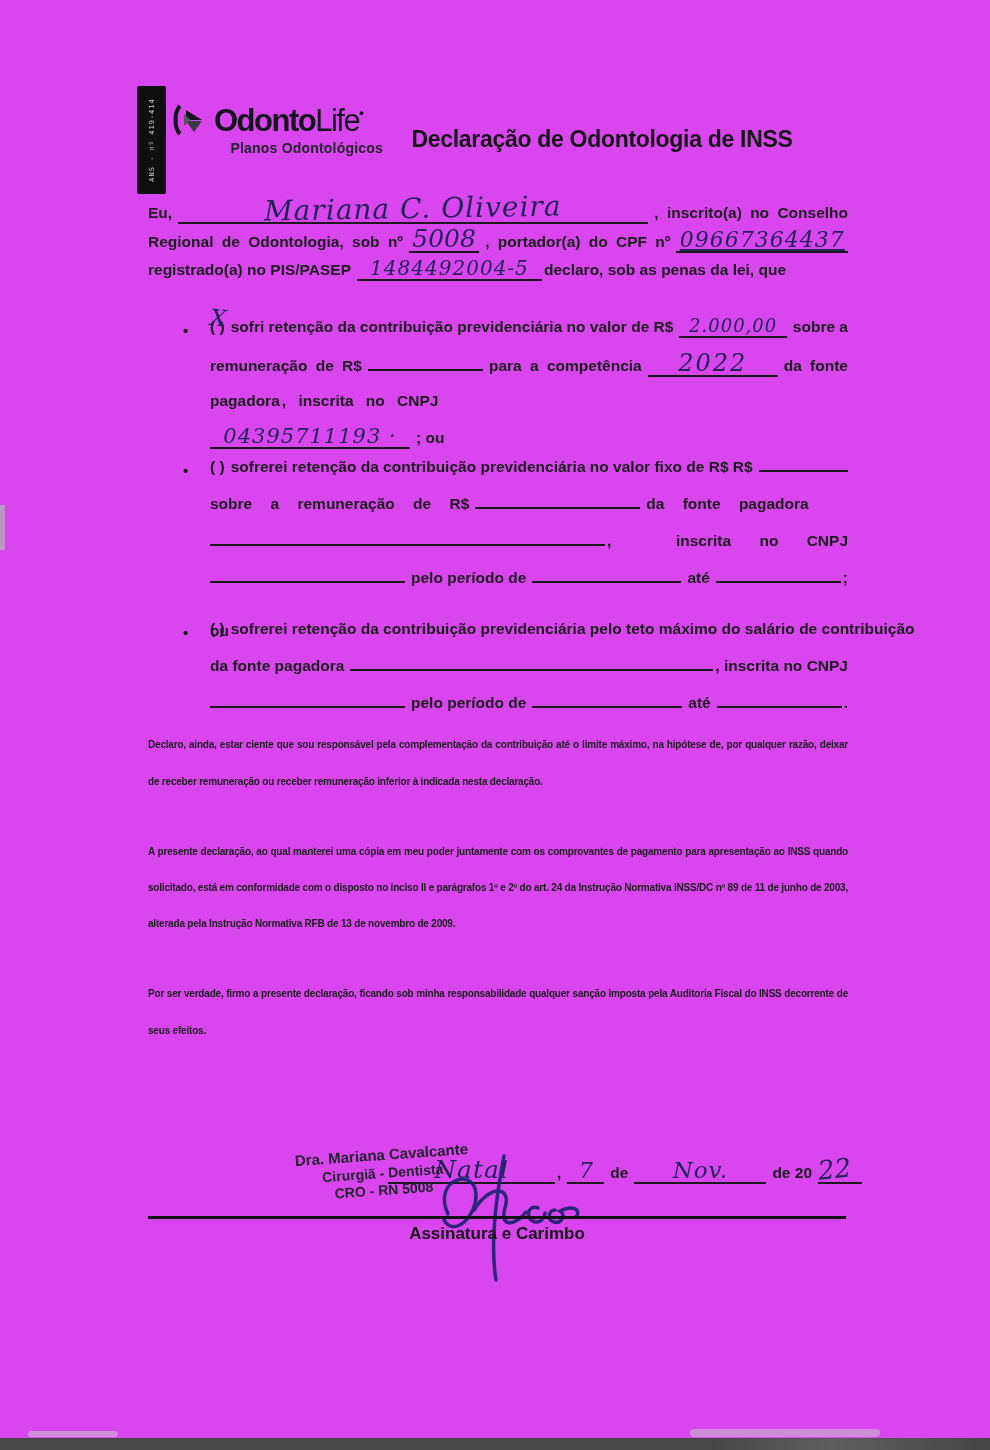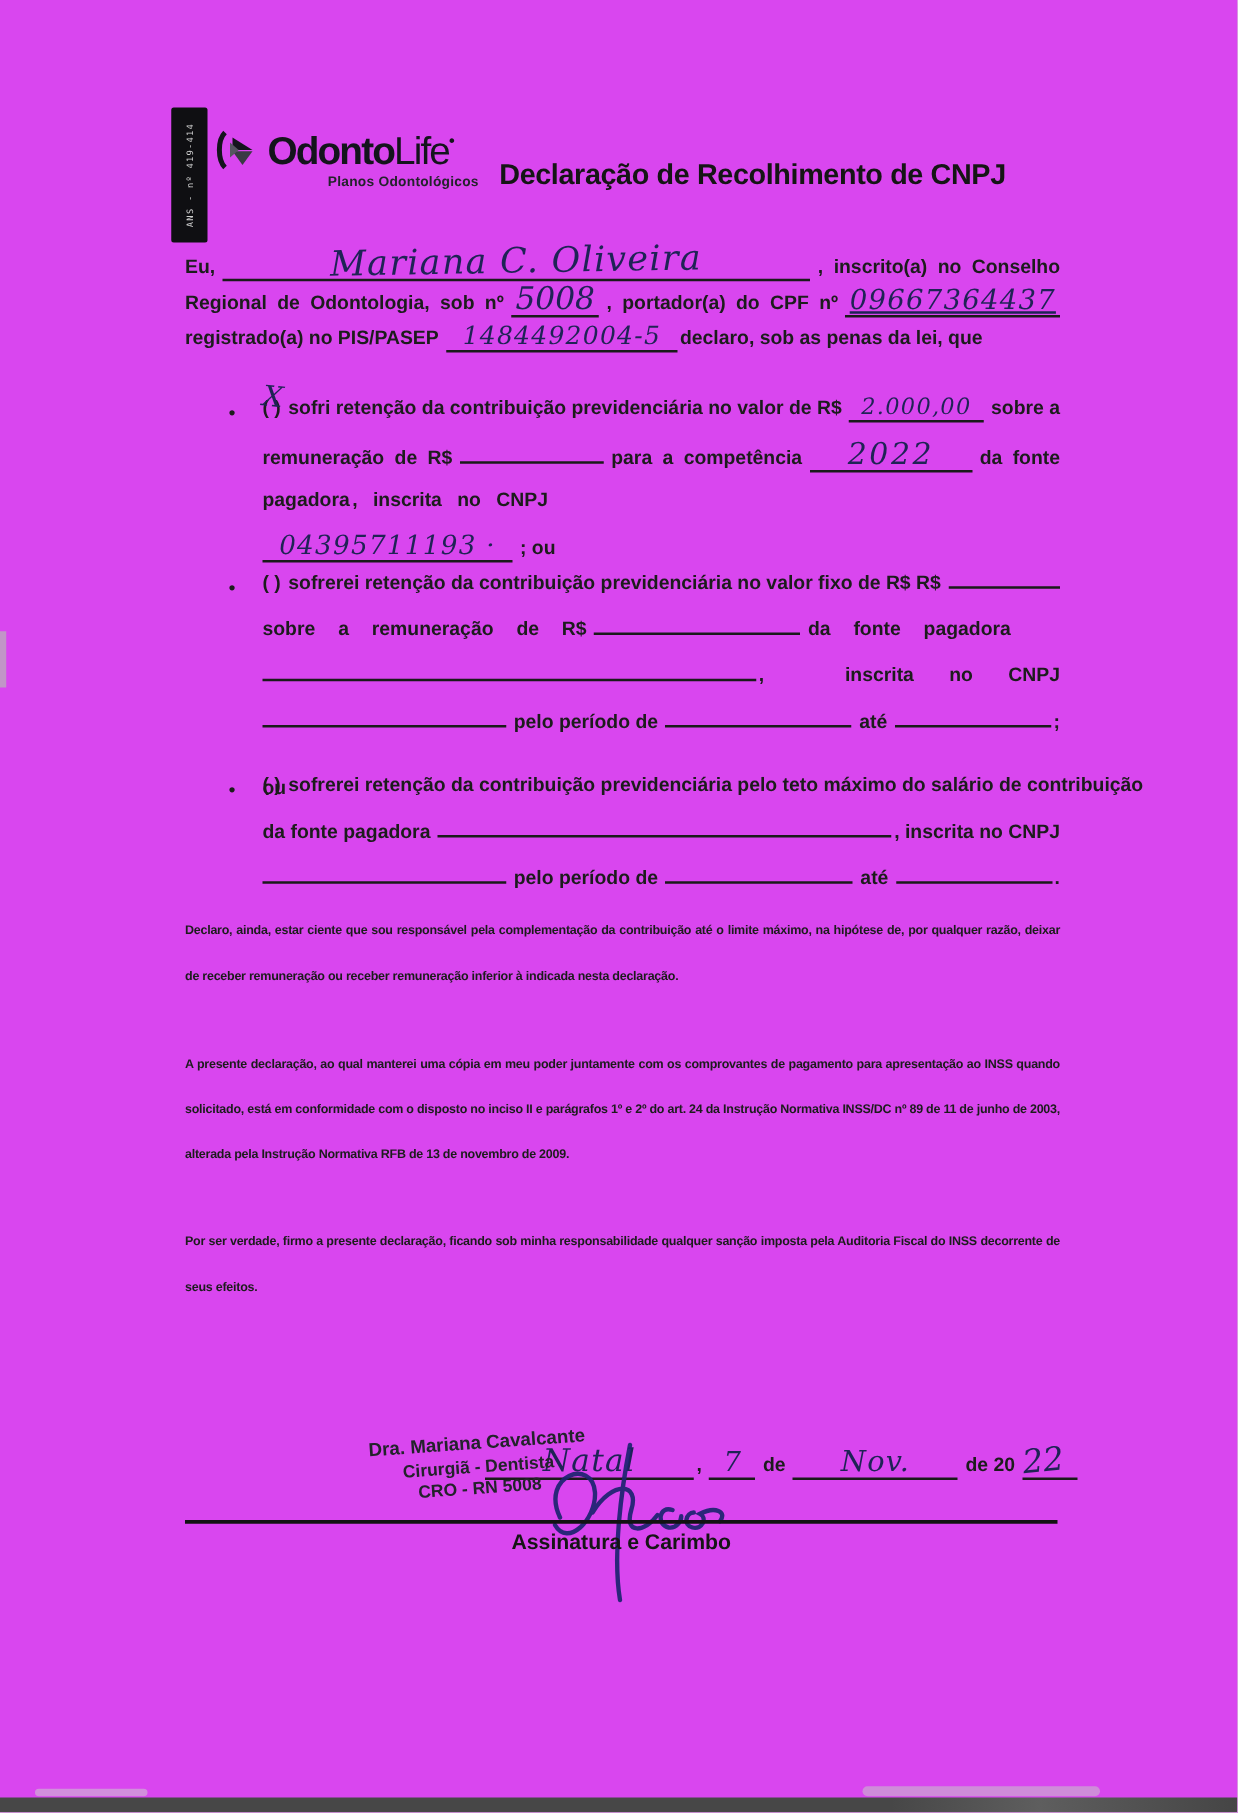--- a/index.html
+++ b/index.html
@@ -18,21 +18,21 @@
     font-family:"DejaVu Sans Mono", monospace; font-size:7px; color:#cfcfcf; letter-spacing:1px; }
 
   
   .logo { position:absolute; left:172px; top:100px; width:215px; }
   .logo-row { display:flex; align-items:center; }
   .logo-mark { width:40px; height:40px; margin-right:2px; }
   .logo-name { font-size:31px; letter-spacing:-1.5px; color:#14141c; line-height:1; white-space:nowrap; }
   .logo-name .w1 { font-weight:700; }
   .logo-name .w2 { font-weight:400; }
   .logo-reg { font-size:13px; vertical-align:14px; font-weight:700; }
-  .logo-sub { text-align:right; font-size:11px; font-weight:700; color:#23232b;
+  .logo-sub { text-align:right; font-size:14px; font-weight:700; color:#23232b;
     margin-top:0px; padding-right:4px; letter-spacing:.2px; }
 
   .doc-title { position:absolute; left:392px; top:126px; width:420px; text-align:center;
     font-size:23px; font-weight:700; color:#151515; letter-spacing:-.3px; }
 
   
   .line { display:flex; align-items:baseline; white-space:nowrap; font-size:15.5px; }
   .line > * + * { margin-left:6px; }
   .tight { margin-left:2px !important; }
   .blank { border-bottom:2px solid #1a1a1a; text-align:center; }
@@ -108,21 +108,21 @@
         <polygon points="14,21 30,21 22,32" fill="#3a3a44"></polygon>
         <polygon points="12,14 19,20 12,26" fill="#555560"></polygon>
       </svg>
       <div class="logo-name">
         <span class="w1">Odonto</span><span class="w2">Life</span><span class="logo-reg">•</span>
       </div>
     </div>
     <div class="logo-sub">Planos Odontológicos</div>
   </div>
 
-  <div class="doc-title">Declaração de Recolhimento de CNPJ</div>
+  <div class="doc-title">Declaração de Odontologia de INSS</div>
 
   <div class="intro">
     <div class="line">
       <span class="print">Eu,</span>
       <span class="blank grow"><span class="hw hw-name">Mariana C. Oliveira</span></span>
       <span class="print ws4">, inscrito(a) no Conselho</span>
     </div>
     <div class="line">
       <span class="print ws4">Regional de Odontologia, sob nº</span>
       <span class="blank grow" style="max-width:115px"><span class="hw hw-cro">5008</span></span>

